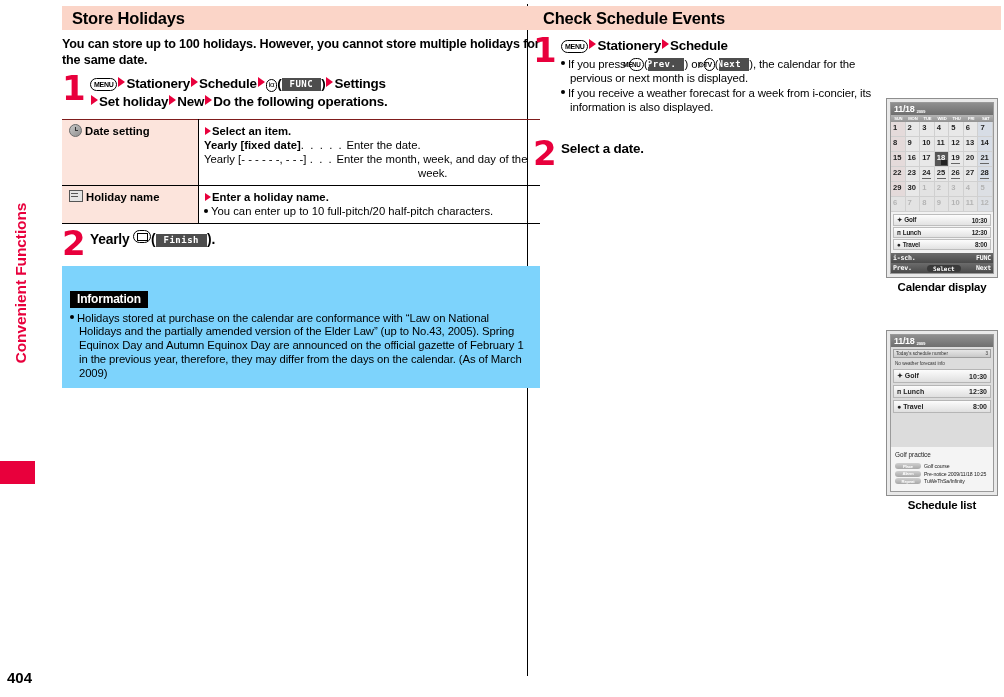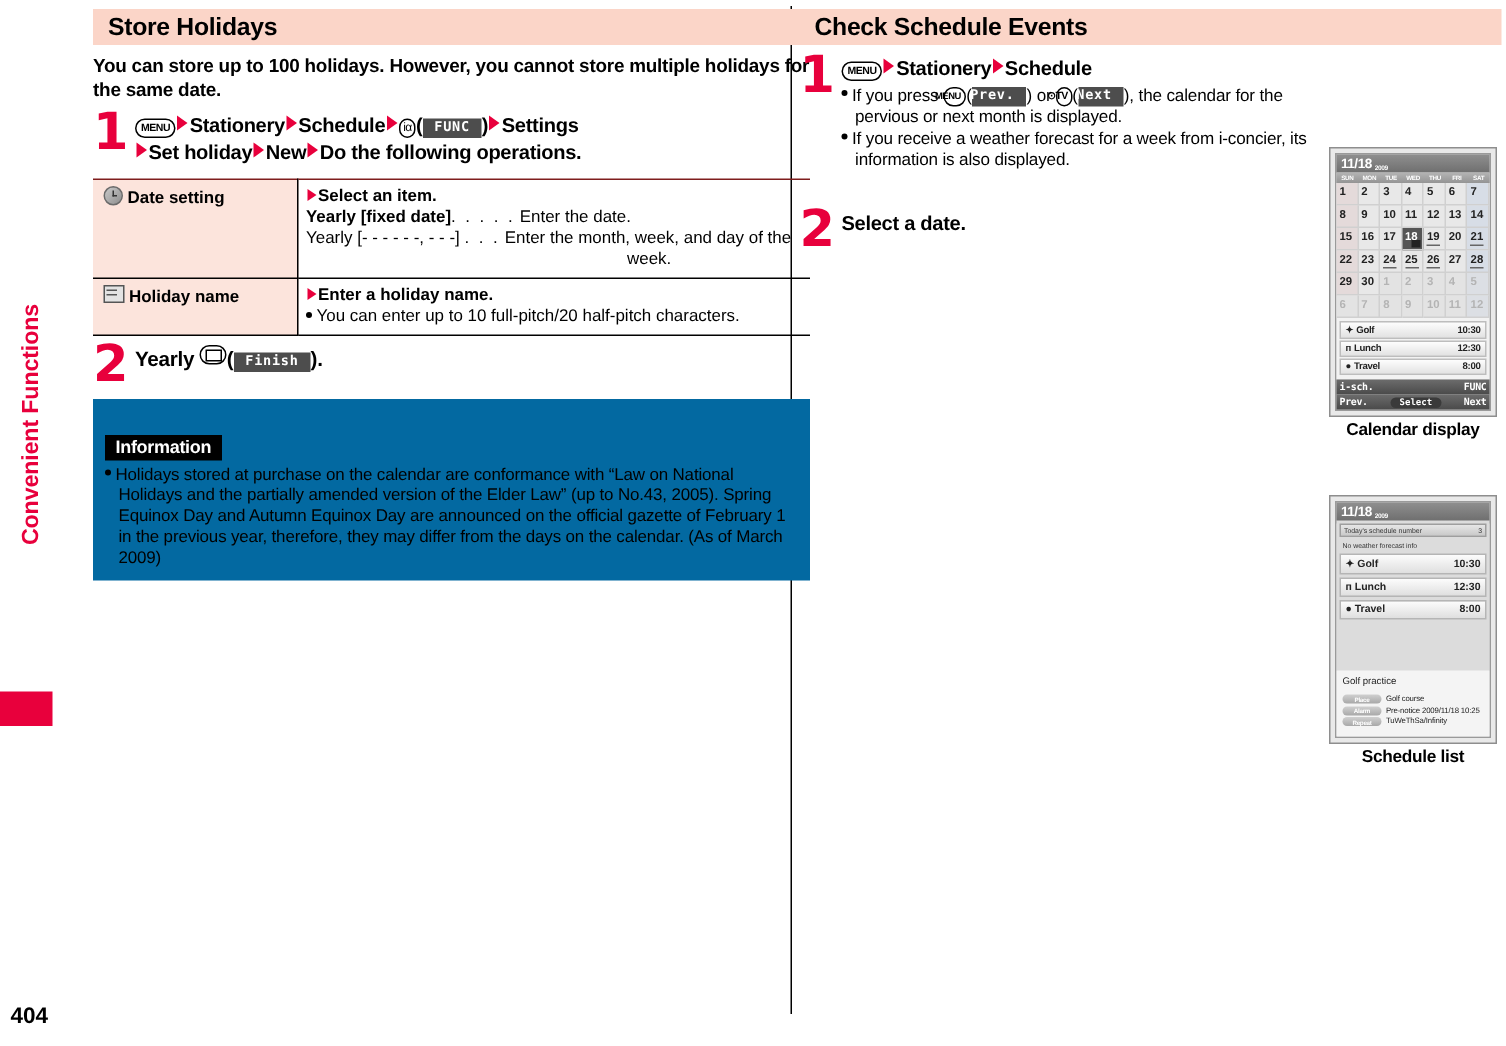--- a/index.html
+++ b/index.html
@@ -189,21 +189,21 @@
     content:"";position:absolute;left:1px;top:2px;width:7px;height:1px;
     background:#555;box-shadow:0 3px 0 #555;
   }
   .dotlead{letter-spacing:1.6px;}
   .bullet-dot{
     display:inline-block;width:4px;height:4px;border-radius:50%;
     background:#000;vertical-align:2.5px;margin-right:3px;
   }
   
   .infobox{
-    background:#0369a1;
+    background:#7dd3fc;
     margin-top:17px;
     padding:23px 8px 8px 8px;
     width:462px;
   }
   .info-title{
     display:inline-block;
     background:#000;color:#fff;
     font-size:12px;font-weight:bold;
     padding:1px 7px 2px 7px;
     letter-spacing:-0.2px;

